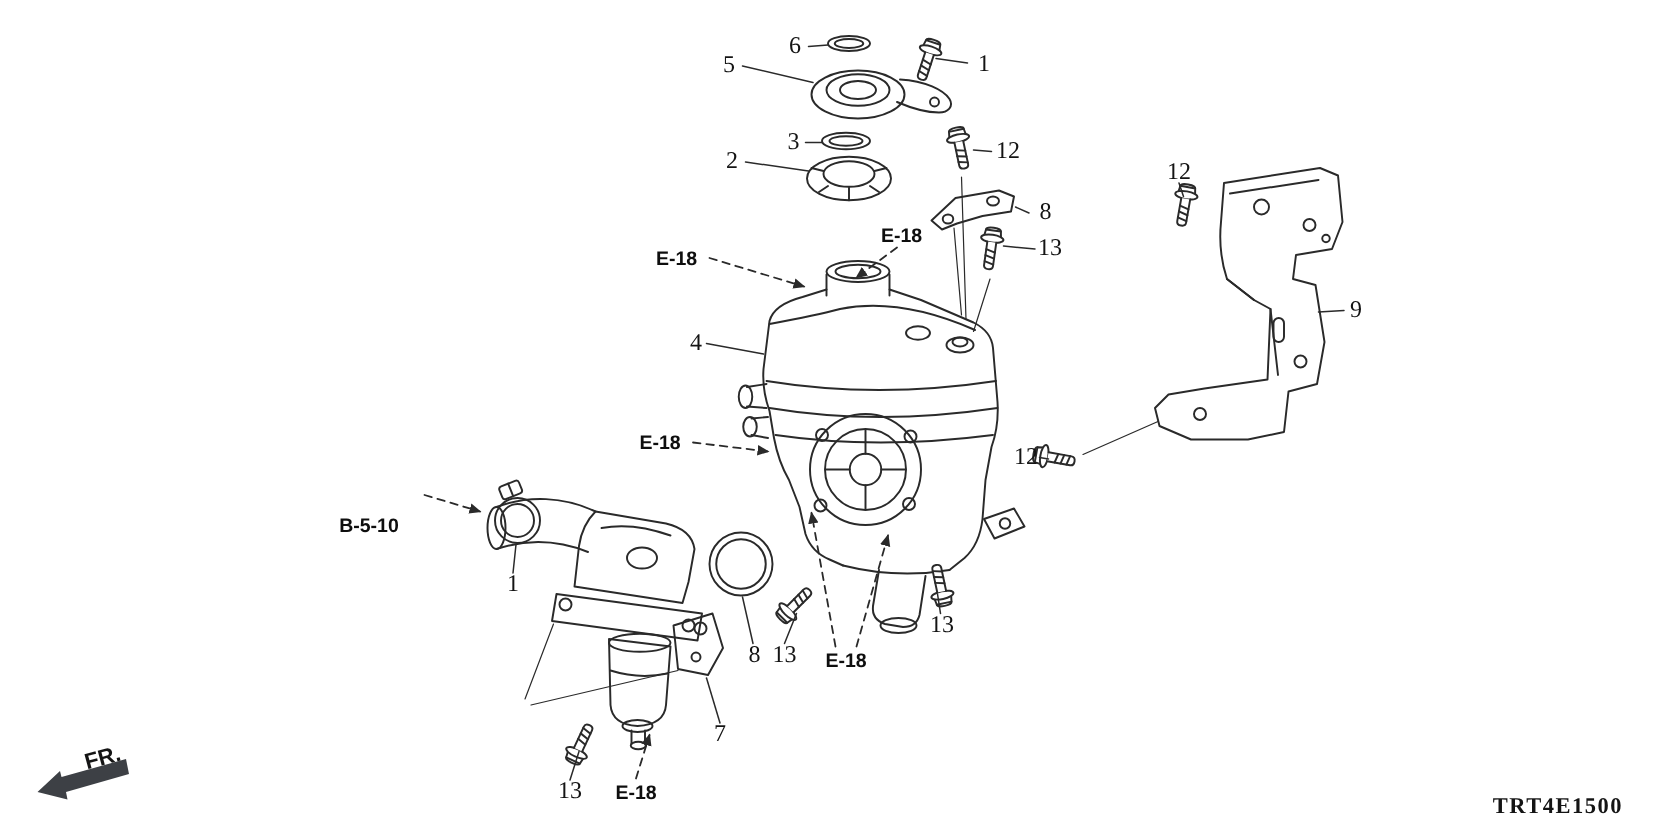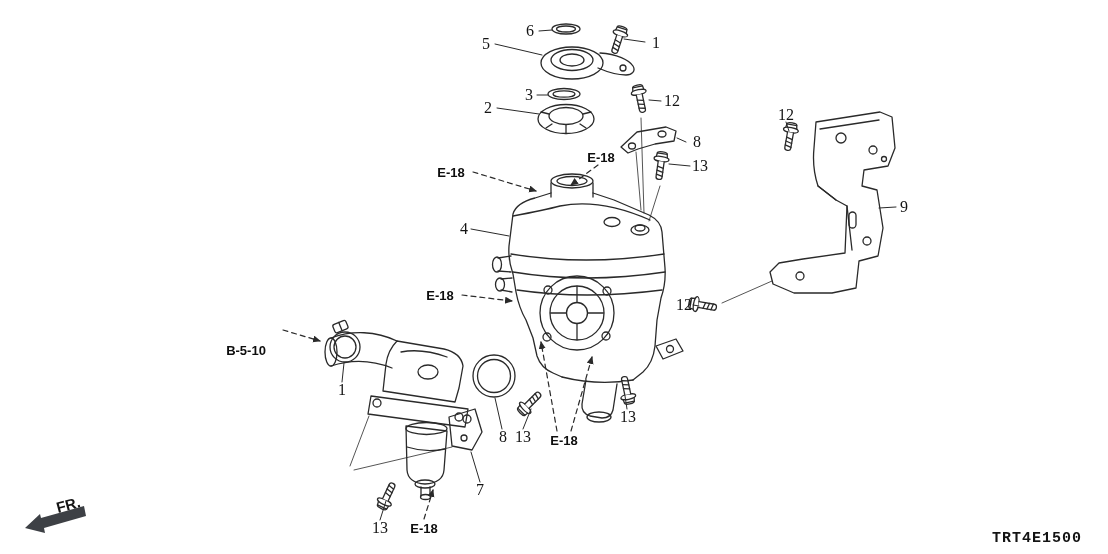--- a/index.html
+++ b/index.html
@@ -25,21 +25,21 @@
   .part-label.bold {
     font-family: "Liberation Sans", sans-serif;
     font-weight: 700;
     font-size: 13px;
     color: #0e0e0e;
   }
   .diagram-code {
     position: absolute;
     right: 26px;
     top: 530px;
-    font-family: Liberation Mono, monospace;
+    font-family: Liberation Serif, serif;
     font-weight: 700;
     font-size: 15px;
     letter-spacing: 1px;
     color: #141414;
   }
 </style>
 </head>
 <body>
 
 <div class="stage">

